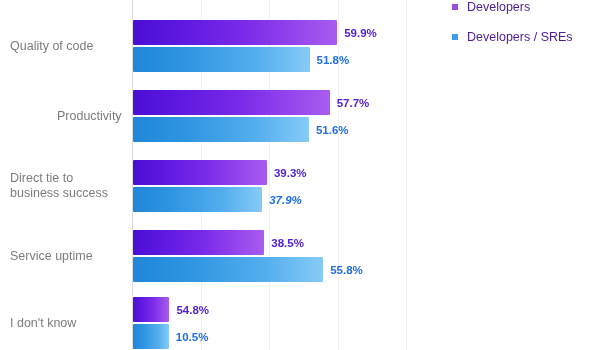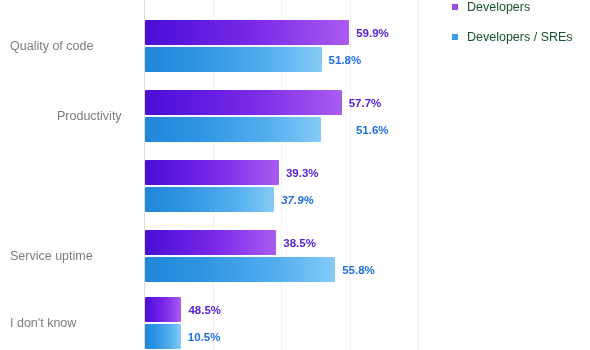--- a/index.html
+++ b/index.html
@@ -37,21 +37,21 @@
     color: #7c7c7c;
     font-size: 12.5px;
     line-height: 15px;
     text-align: left;
     transform: translateY(-50%);
   }
 
   
   .plot {
     position: absolute;
-    left: 145px;
+    left: 133px;
     top: 0px;
     width: 300px;
     height: 350px;
   }
   .axis-line {
     position: absolute;
     left: -1px;
     top: 0;
     width: 1px;
     height: 350px;
@@ -100,39 +100,41 @@
     margin-bottom: 16px;
     height: 14px;
   }
   .legend-swatch {
     width: 6px;
     height: 6px;
     margin-right: 9px;
     flex: 0 0 auto;
   }
   .legend-label {
-    color: #14532d;
+    color: #4c1d95;
     font-size: 12.5px;
     line-height: 14px;
     white-space: nowrap;
   }
 </style>
 </head>
 <body>
 
 <div id="chart-root">
 
   <div class="cat-labels">
       <div class="cat-label" style="top: 46px;">
         <div>Quality of code</div>
       </div>
       <div class="cat-label" style="top: 116px; margin-left: 47px;">
         <div>Productivity</div>
       </div>
       <div class="cat-label" style="top: 186px;">
+        <div>Direct tie to</div>
+        <div>business success</div>
       </div>
       <div class="cat-label" style="top: 323px;">
         <div>I don't know</div>
       </div>
       <div class="cat-label" style="top: 256px;">
         <div>Service uptime</div>
       </div>
     </div>
 
   <div class="plot">
@@ -144,31 +146,31 @@
         <div class="gridline" style="left: 272.727px;"></div>
       </div>
     <div class="bars">
         <div class="bar dev" style="top: 20px; left: 0px; width: 204.205px;"></div>
         <div class="bar-value dev" style="left: 211.205px; top: 32.5px;">59.9%</div>
         <div class="bar ops" style="top: 47px; left: 0px; width: 176.591px;"></div>
         <div class="bar-value ops" style="left: 183.591px; top: 59.5px;">51.8%</div>
         <div class="bar dev" style="top: 90px; left: 0px; width: 196.705px;"></div>
         <div class="bar-value dev" style="left: 203.705px; top: 102.5px;">57.7%</div>
         <div class="bar ops" style="top: 117px; left: 0px; width: 175.909px;"></div>
-        <div class="bar-value ops" style="left: 182.909px; top: 129.5px; margin-left: 28px;">51.6%</div>
+        <div class="bar-value ops" style="left: 182.909px; top: 129.5px;">51.6%</div>
         <div class="bar dev" style="top: 160px; left: 0px; width: 133.977px;"></div>
         <div class="bar-value dev" style="left: 140.977px; top: 172.5px;">39.3%</div>
         <div class="bar ops" style="top: 187px; left: 0px; width: 129.205px;"></div>
         <div class="bar-value ops" style="left: 136.205px; top: 199.5px; font-style: italic;">37.9%</div>
         <div class="bar dev" style="top: 230px; left: 0px; width: 131.25px;"></div>
         <div class="bar-value dev" style="left: 138.25px; top: 242.5px;">38.5%</div>
         <div class="bar ops" style="top: 257px; left: 0px; width: 190.227px;"></div>
         <div class="bar-value ops" style="left: 197.227px; top: 269.5px;">55.8%</div>
         <div class="bar dev" style="top: 297px; left: 0px; width: 36.4773px;"></div>
-        <div class="bar-value dev" style="left: 43.4773px; top: 309.5px;">48.5%</div>
+        <div class="bar-value dev" style="left: 43.4773px; top: 309.5px;">54.8%</div>
         <div class="bar ops" style="top: 324px; left: 0px; width: 35.7955px;"></div>
         <div class="bar-value ops" style="left: 42.7955px; top: 336.5px;">10.5%</div>
       </div>
   </div>
 
   <div class="legend">
       <div class="legend-item">
         <span class="legend-swatch" style="background: rgb(155, 77, 224);"></span>
         <span class="legend-label">Developers</span>
       </div>

